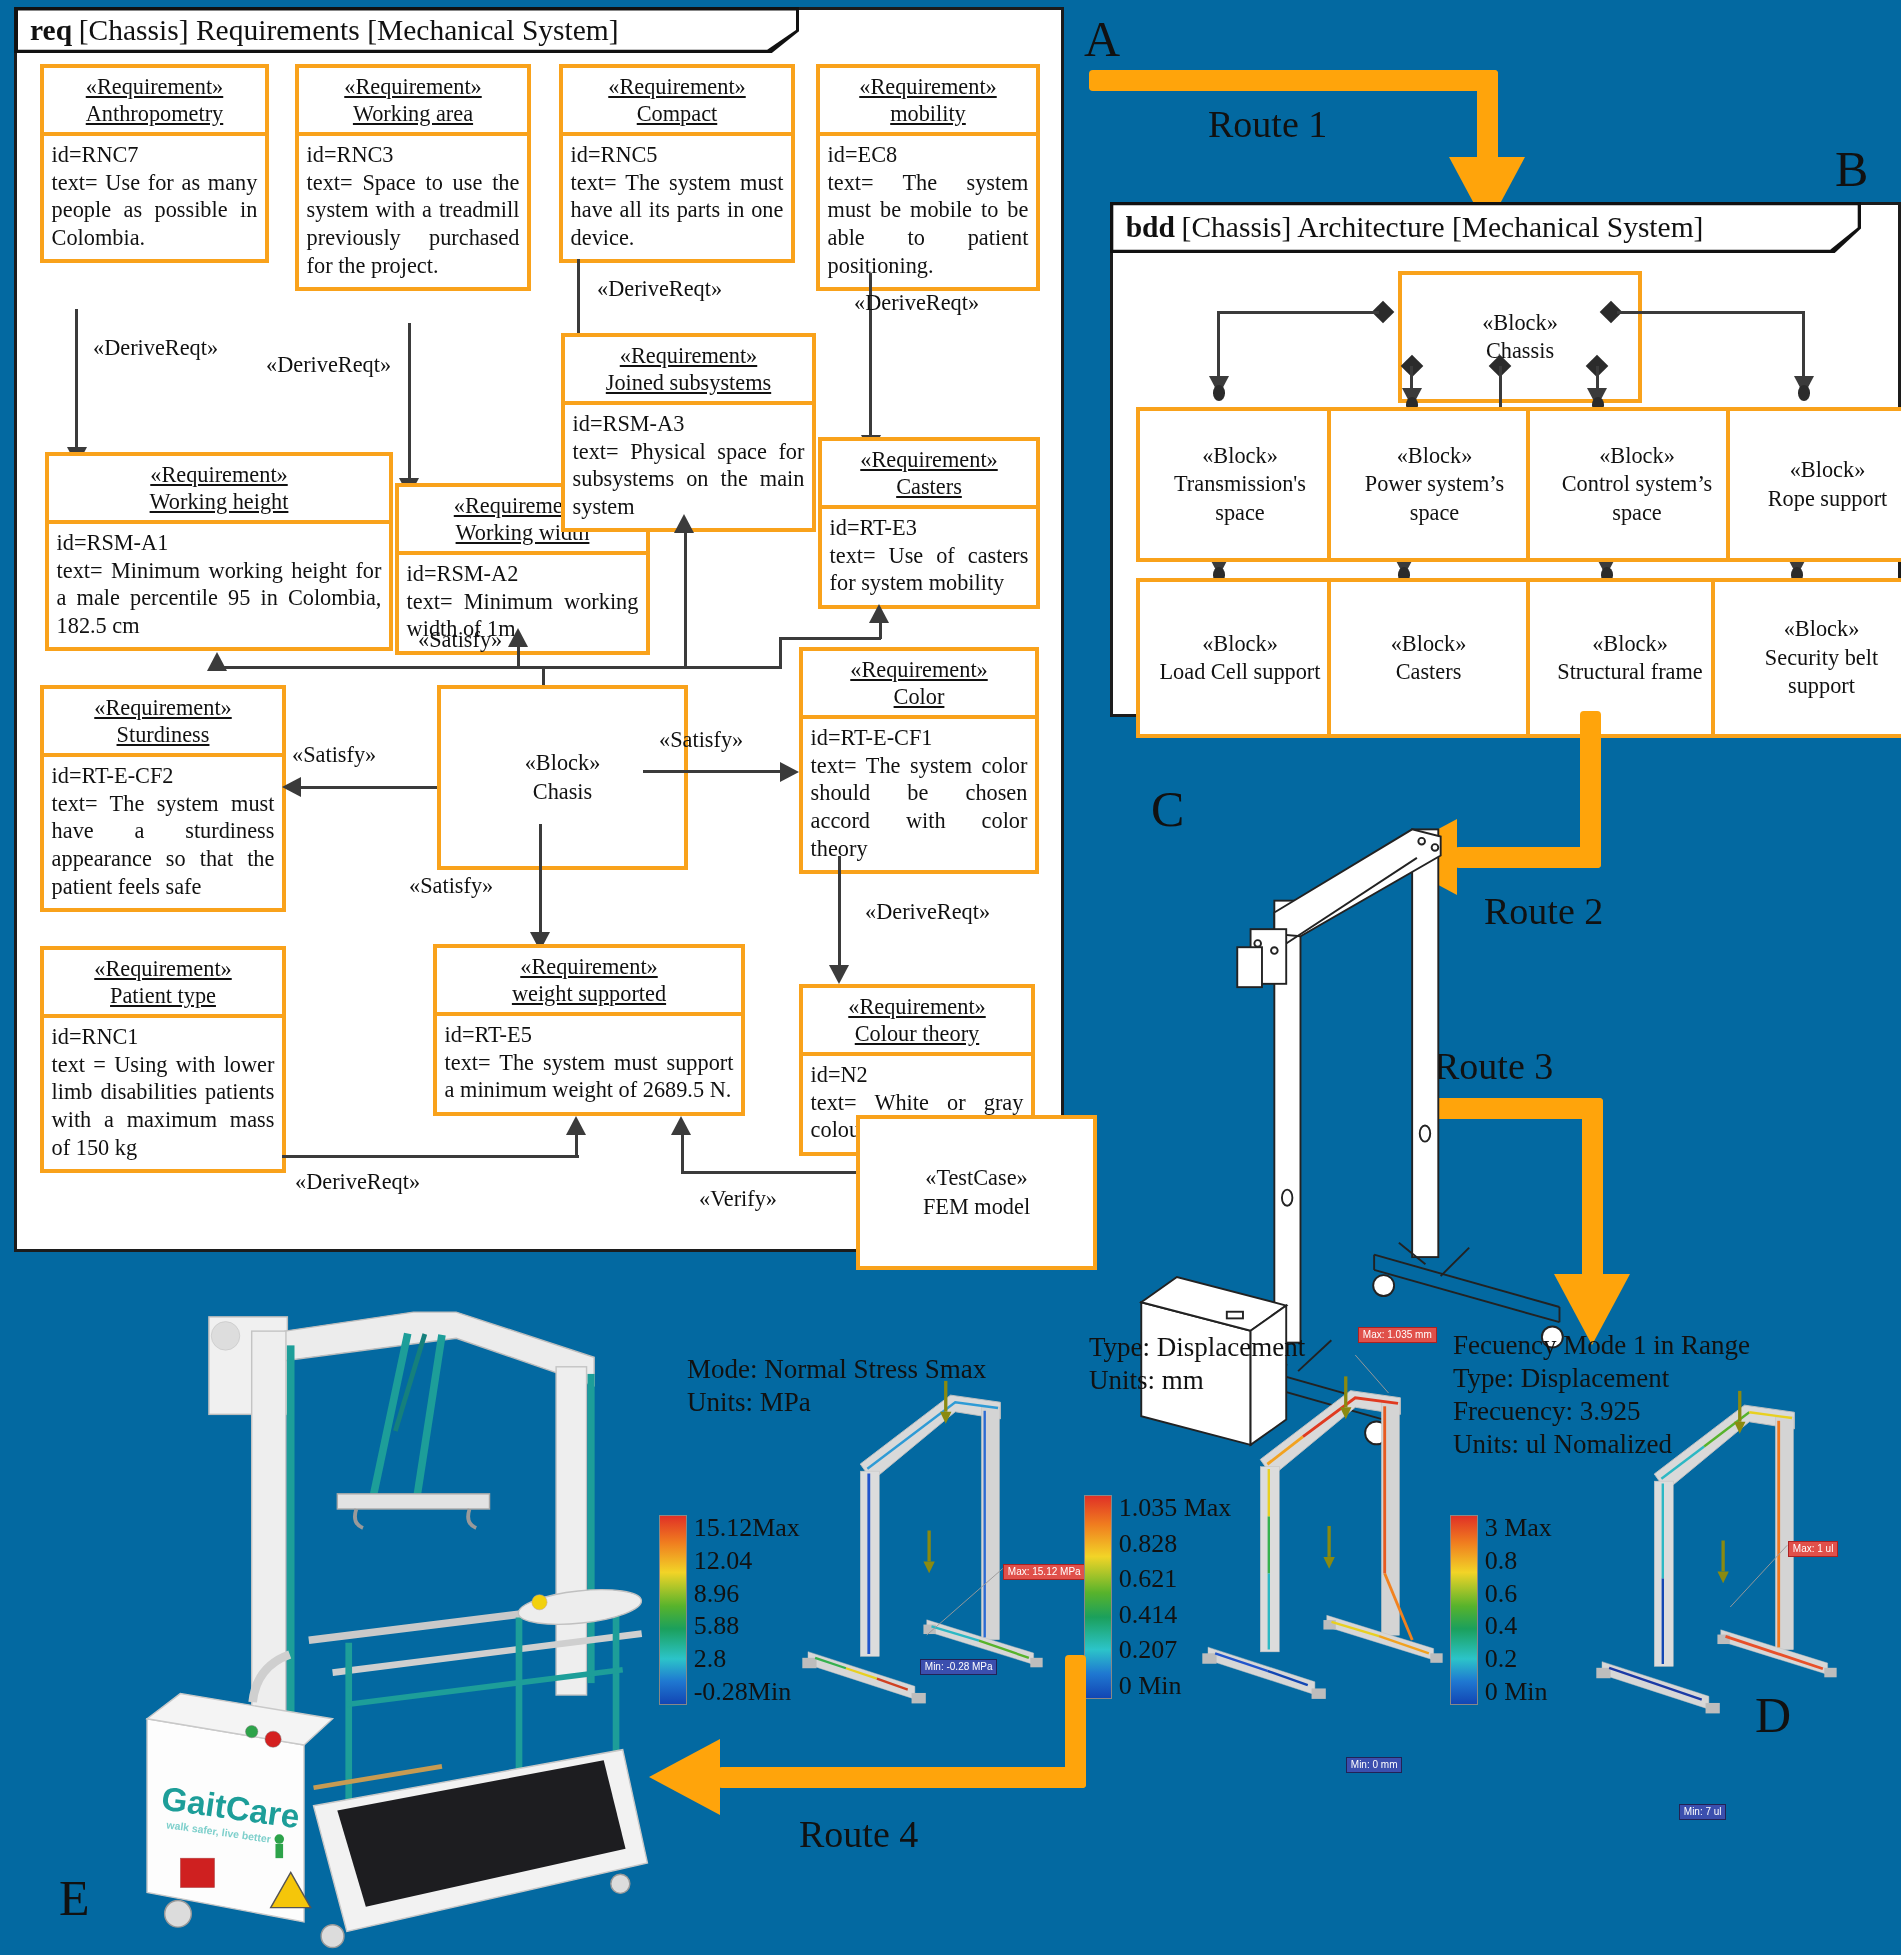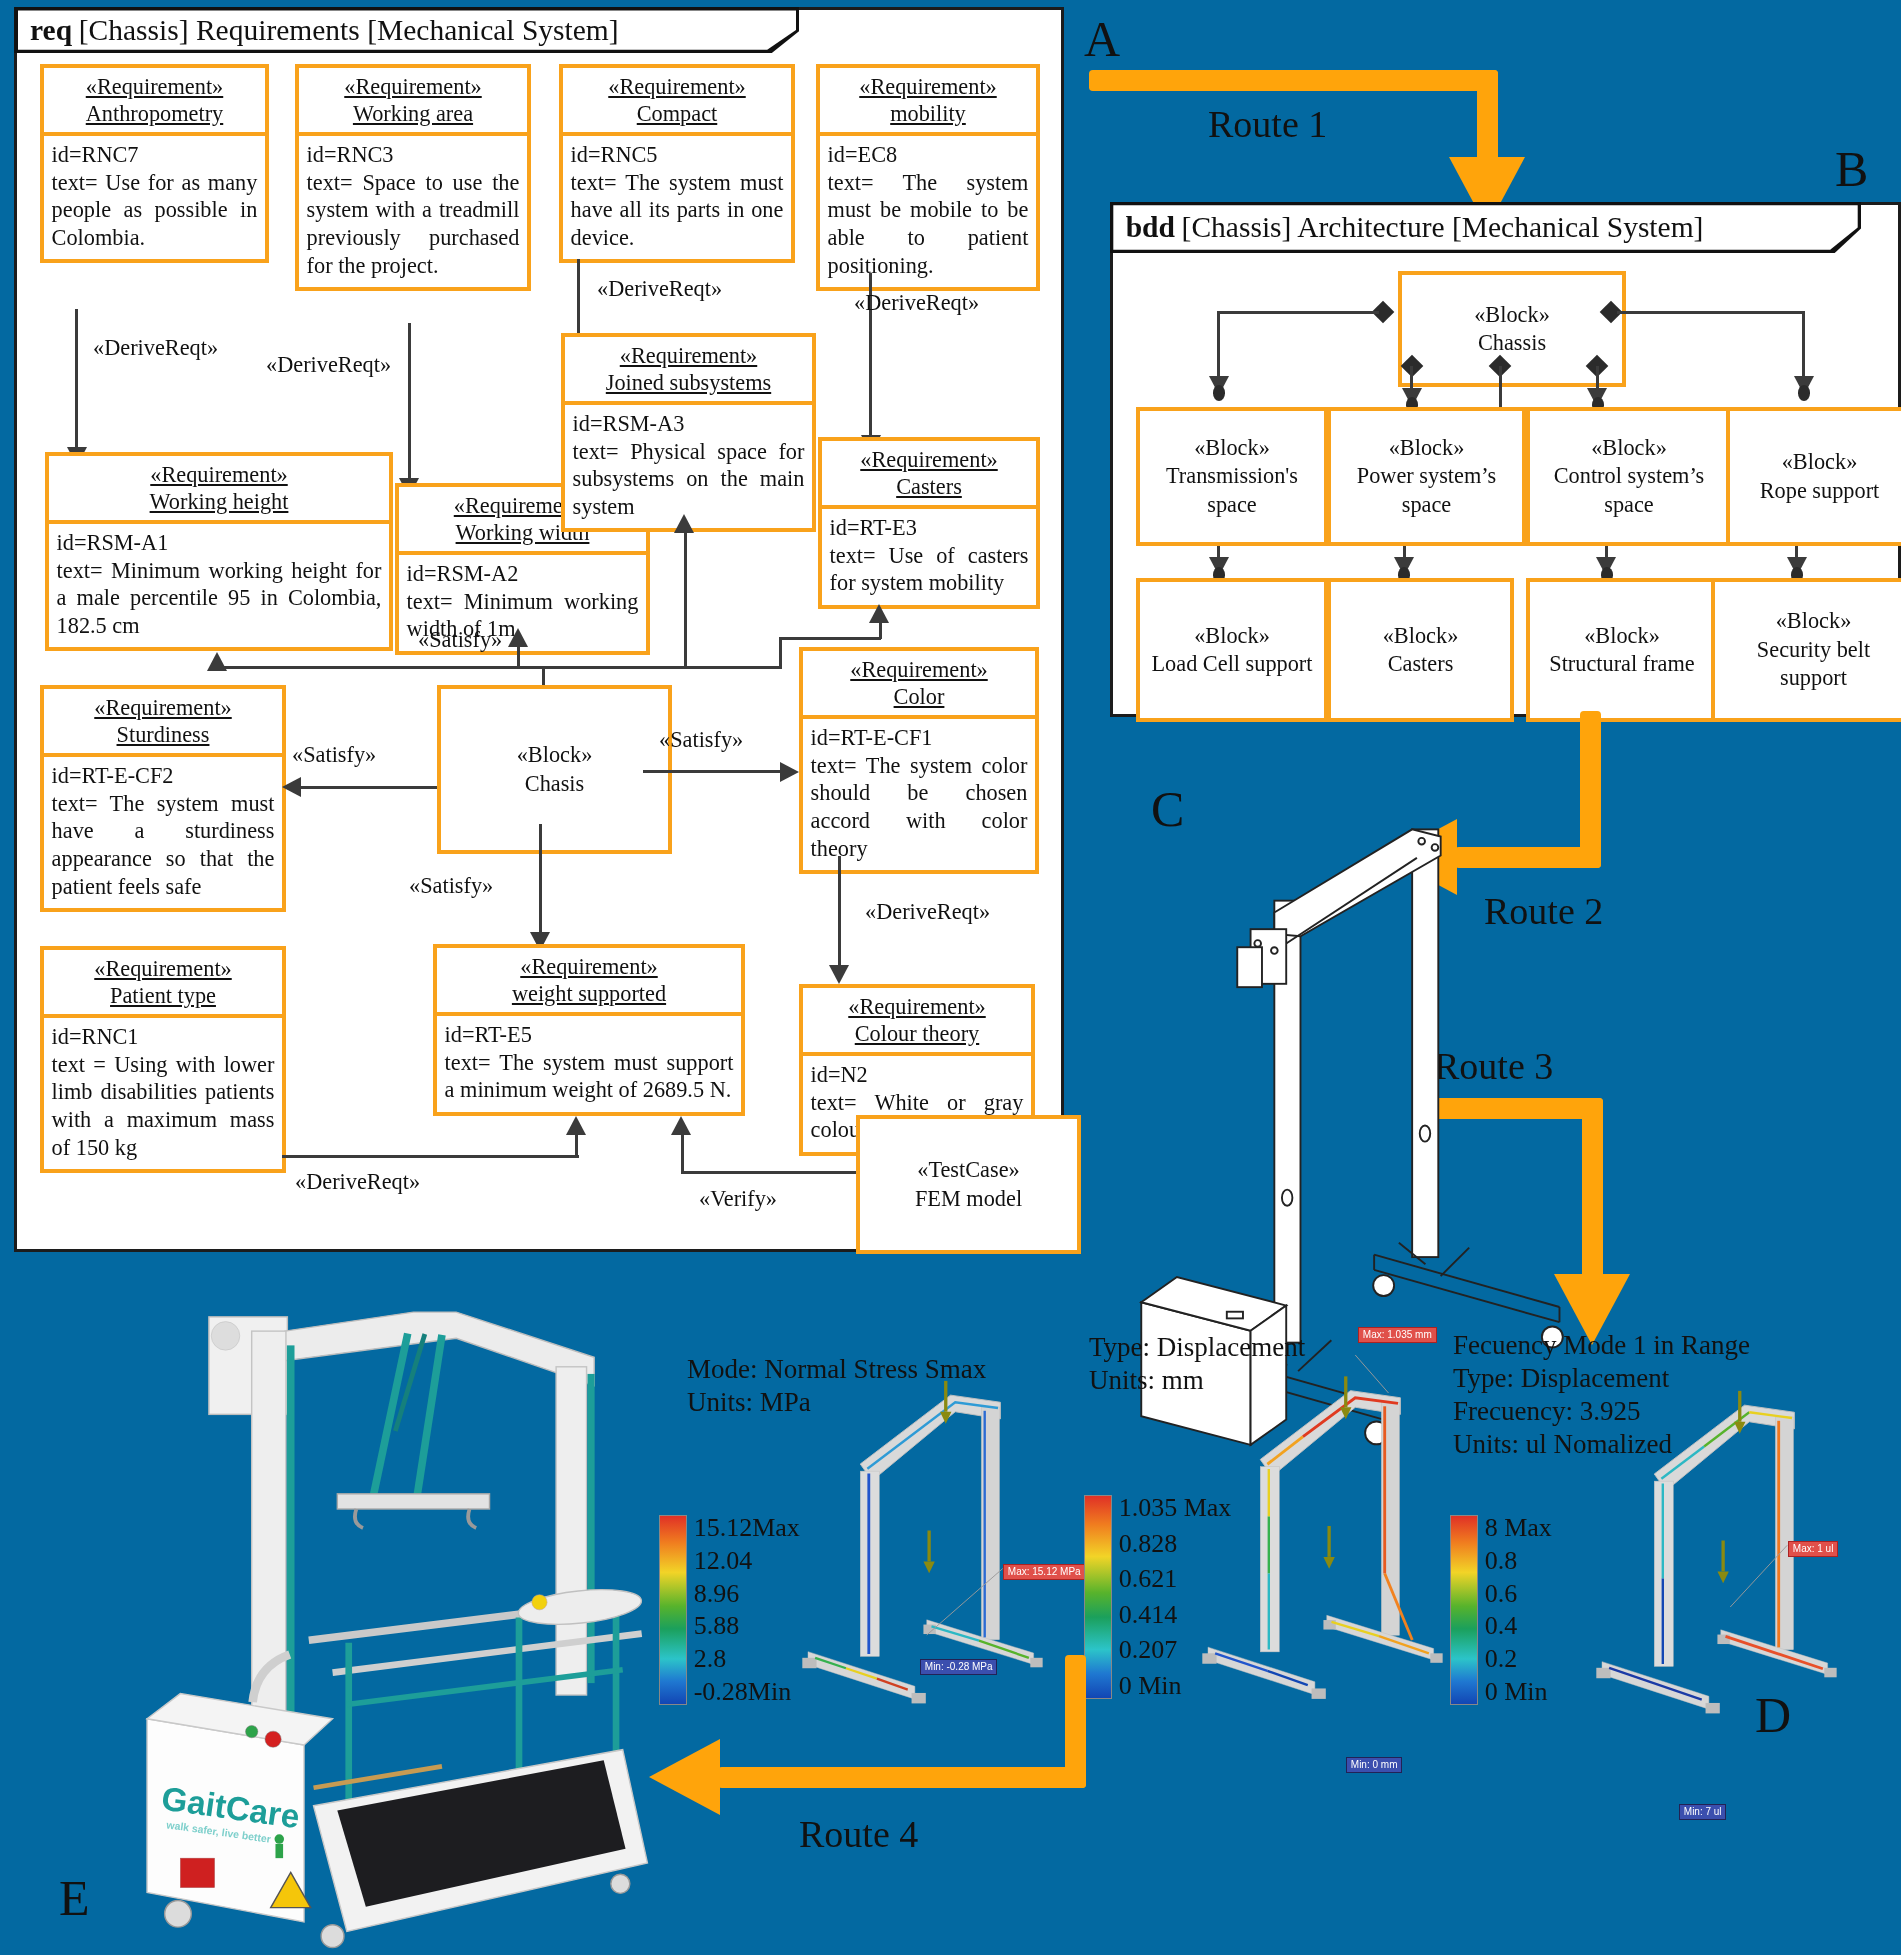--- a/index.html
+++ b/index.html
@@ -9,21 +9,21 @@
   .frame{position:absolute;border:3.3px solid #1c1c1c;background:#fff;}
   .tab{position:absolute;background:#111;clip-path:polygon(0 0,100% 0,100% 52%,96.5% 100%,0 100%);}
   .tab-in{position:absolute;inset:3.3px;background:#fff;clip-path:polygon(0 0,100% 0,100% 50%,96.3% 100%,0 100%);
           display:flex;align-items:center;padding-left:12.4px;font-size:29.5px;white-space:nowrap;}
   .tab-in b{margin-right:6.7px;}
   
   .req{position:absolute;border:4.3px solid #F9A21B;background:#fff;}
   .req-hd{text-align:center;font-size:22.3px;line-height:27px;padding:4.8px 1.9px;border-bottom:4.3px solid #F9A21B;text-decoration:underline;}
   .req-bd{font-size:22.3px;line-height:27.6px;padding:5.7px 7.6px 7.6px;text-align:justify;}
   .blk{position:absolute;border:4.3px solid #F9A21B;background:#fff;display:flex;flex-direction:column;
-       align-items:center;justify-content:center;text-align:center;font-size:22.3px;line-height:28.5px;padding:11px;}
+       align-items:center;justify-content:center;text-align:center;font-size:22.3px;line-height:28.5px;padding:19px;}
   
   .hl,.vl{position:absolute;background:#3b3b3b;}
   .hl{height:3.3px;} .vl{width:3.3px;}
   .arr{position:absolute;width:0;height:0;border-style:solid;border-color:transparent;}
   .arr.up{border-width:0 10.5px 19px 10.5px;border-bottom-color:#3b3b3b;}
   .arr.down{border-width:19px 10.5px 0 10.5px;border-top-color:#3b3b3b;}
   .arr.left{border-width:10.5px 19px 10.5px 0;border-right-color:#3b3b3b;}
   .arr.right{border-width:10.5px 0 10.5px 19px;border-left-color:#3b3b3b;}
   .dia{position:absolute;width:16px;height:16px;background:#2b2b2b;transform:rotate(45deg);}
   .dot{position:absolute;width:12.4px;height:16px;background:#2b2b2b;border-radius:50%;}
@@ -510,21 +510,21 @@
     <polyline points="300,622 505,690" stroke="#e8502a" stroke-width="6" fill="none"></polyline>
     <line x1="330" y1="105" x2="330" y2="170" stroke="#8a8a10" stroke-width="7"></line>
     <polygon points="318,170 342,170 330,195" fill="#8a8a10"></polygon>
     <line x1="295" y1="420" x2="295" y2="485" stroke="#8a8a10" stroke-width="7"></line>
     <polygon points="283,485 307,485 295,510" fill="#8a8a10"></polygon>
     <line x1="430" y1="430" x2="310" y2="560" stroke="#9a9a9a" stroke-width="2"></line>
   </svg>
   <div class="scale" style="left:1450px;top:1515px;height:190px">
     <div class="bar"></div>
     <div class="labs">
-      <span>8 Max</span>
+      <span>3 Max</span>
       <span>0.8</span>
       <span>0.6</span>
       <span>0.4</span>
       <span>0.2</span>
       <span>0 Min</span>
     </div>
   </div>
   <div class="tag max" style="left:1788px;top:1541px">Max: 1 ul</div>
   <div class="tag min" style="left:1679px;top:1778px">Min: 7 ul</div>
 

